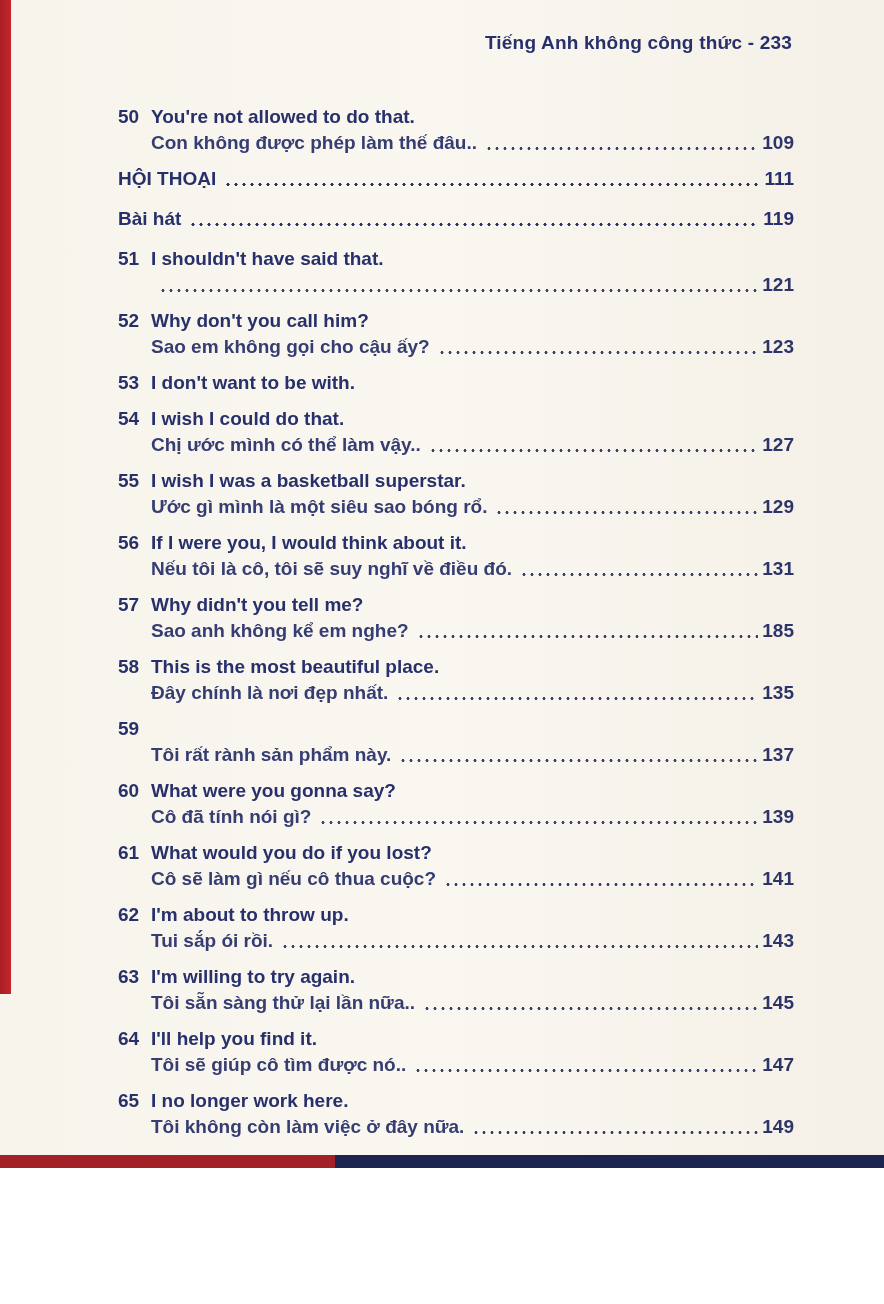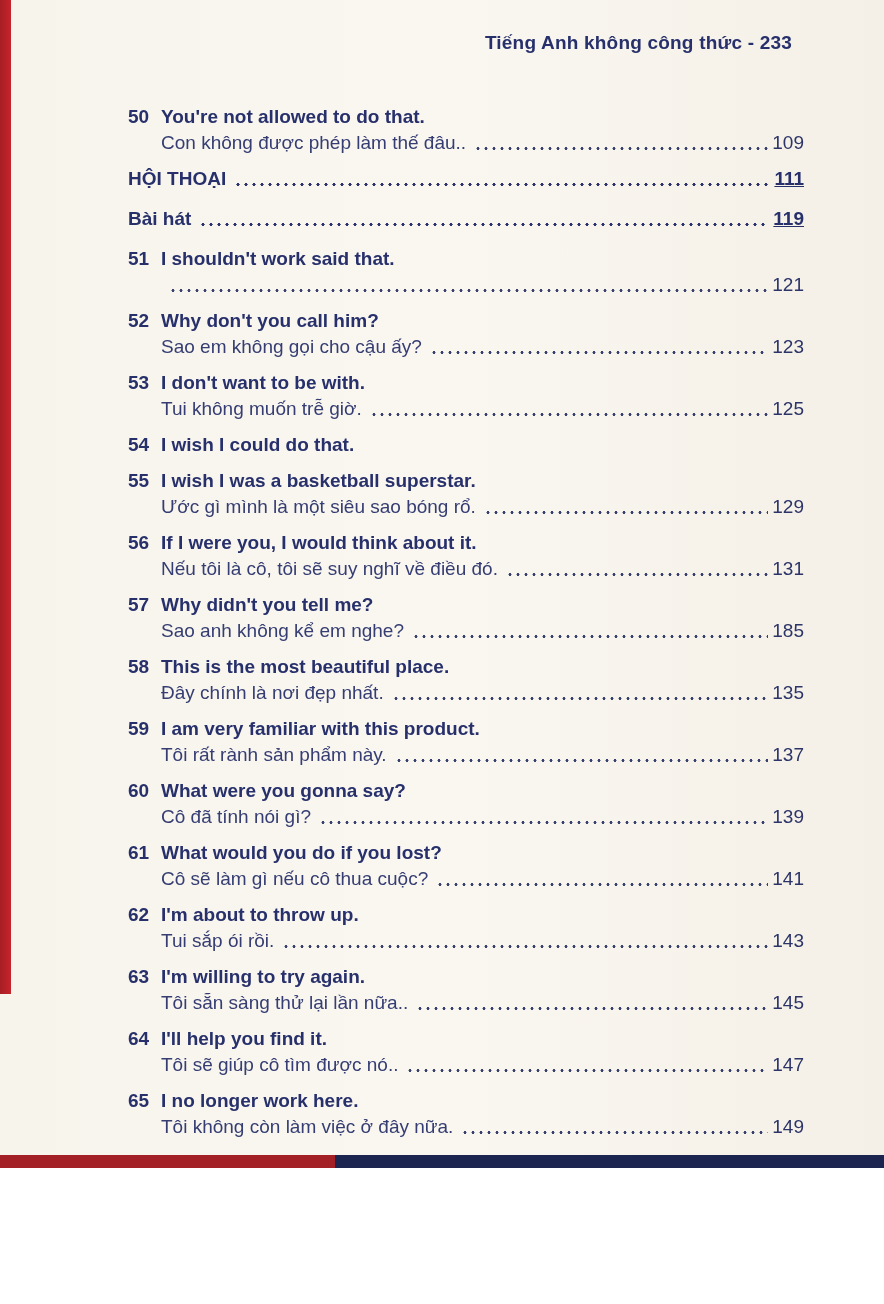--- a/index.html
+++ b/index.html
@@ -38,21 +38,21 @@
     position: absolute;
     top: 32px;
     right: 92px;
     font-size: 19px;
     font-weight: bold;
     color: #27306b;
     letter-spacing: 0.2px;
   }
   .toc {
     position: absolute;
-    left: 128px;
+    left: 118px;
     top: 104px;
     width: 676px;
     color: #323a6e;
     font-size: 19px;
     line-height: 26px;
   }
   .entry {
     display: grid;
     grid-template-columns: 33px 1fr;
     margin-bottom: 10px;
@@ -64,20 +64,21 @@
   }
   .en {
     grid-column: 2; grid-row: 1;
     font-weight: bold;
     color: #27306b;
   }
   .vi-line {
     grid-column: 2; grid-row: 2;
     display: flex;
     align-items: flex-start;
+    font-weight: bold;
   }
   .vi { white-space: nowrap; color: #353d72; }
   .leader {
     flex: 1;
     align-self: flex-end;
     height: 5px;
     margin: 0 4px 5px 8px;
     background-image: radial-gradient(circle, #39416f 1.3px, transparent 1.7px);
     background-size: 8px 5px;
     background-position: left center;
@@ -92,21 +93,21 @@
     display: flex;
     align-items: stretch;
     margin: 4px 0 14px 0;
     font-weight: bold;
     color: #27306b;
   }
   .sec-title { white-space: nowrap; }
   .section .leader {
     background-image: radial-gradient(circle, #2b336a 1.4px, transparent 1.8px);
   }
-  .section .pg { font-weight: bold; color: #27306b; text-decoration: underline; }
+  .section .pg { font-weight: bold; color: #27306b; }
 </style>
 </head>
 <body>
 
 <div class="page">
   <div class="spine"></div>
 
   <div class="running-head">Tiếng Anh không công thức - 233</div>
 
   <div class="toc" id="toc">
@@ -127,50 +128,50 @@
   </div>
 
   <div class="section">
     <span class="sec-title">Bài hát</span>
     <span class="leader"></span>
     <span class="pg">119</span>
   </div>
 
   <div class="entry">
     <div class="num">51</div>
-    <div class="en">I shouldn't work said that.</div>
+    <div class="en">I shouldn't have said that.</div>
     <div class="vi-line">
       <span class="leader"></span>
       <span class="pg">121</span>
     </div>
   </div>
 
   <div class="entry">
     <div class="num">52</div>
     <div class="en">Why don't you call him?</div>
     <div class="vi-line">
       <span class="vi">Sao em không gọi cho cậu ấy?</span>
       <span class="leader"></span>
       <span class="pg">123</span>
     </div>
   </div>
 
   <div class="entry">
     <div class="num">53</div>
     <div class="en">I don't want to be with.</div>
-    <div class="vi-line">
-      <span class="vi">Tui không muốn trễ giờ.</span>
-      <span class="leader"></span>
-      <span class="pg">125</span>
-    </div>
   </div>
 
   <div class="entry">
     <div class="num">54</div>
     <div class="en">I wish I could do that.</div>
+    <div class="vi-line">
+      <span class="vi">Chị ước mình có thể làm vậy..</span>
+      <span class="leader"></span>
+      <span class="pg">127</span>
+    </div>
   </div>
 
   <div class="entry">
     <div class="num">55</div>
     <div class="en">I wish I was a basketball superstar.</div>
     <div class="vi-line">
       <span class="vi">Ước gì mình là một siêu sao bóng rổ.</span>
       <span class="leader"></span>
       <span class="pg">129</span>
     </div>
@@ -201,21 +202,20 @@
     <div class="en">This is the most beautiful place.</div>
     <div class="vi-line">
       <span class="vi">Đây chính là nơi đẹp nhất.</span>
       <span class="leader"></span>
       <span class="pg">135</span>
     </div>
   </div>
 
   <div class="entry">
     <div class="num">59</div>
-    <div class="en">I am very familiar with this product.</div>
     <div class="vi-line">
       <span class="vi">Tôi rất rành sản phẩm này.</span>
       <span class="leader"></span>
       <span class="pg">137</span>
     </div>
   </div>
 
   <div class="entry">
     <div class="num">60</div>
     <div class="en">What were you gonna say?</div>

